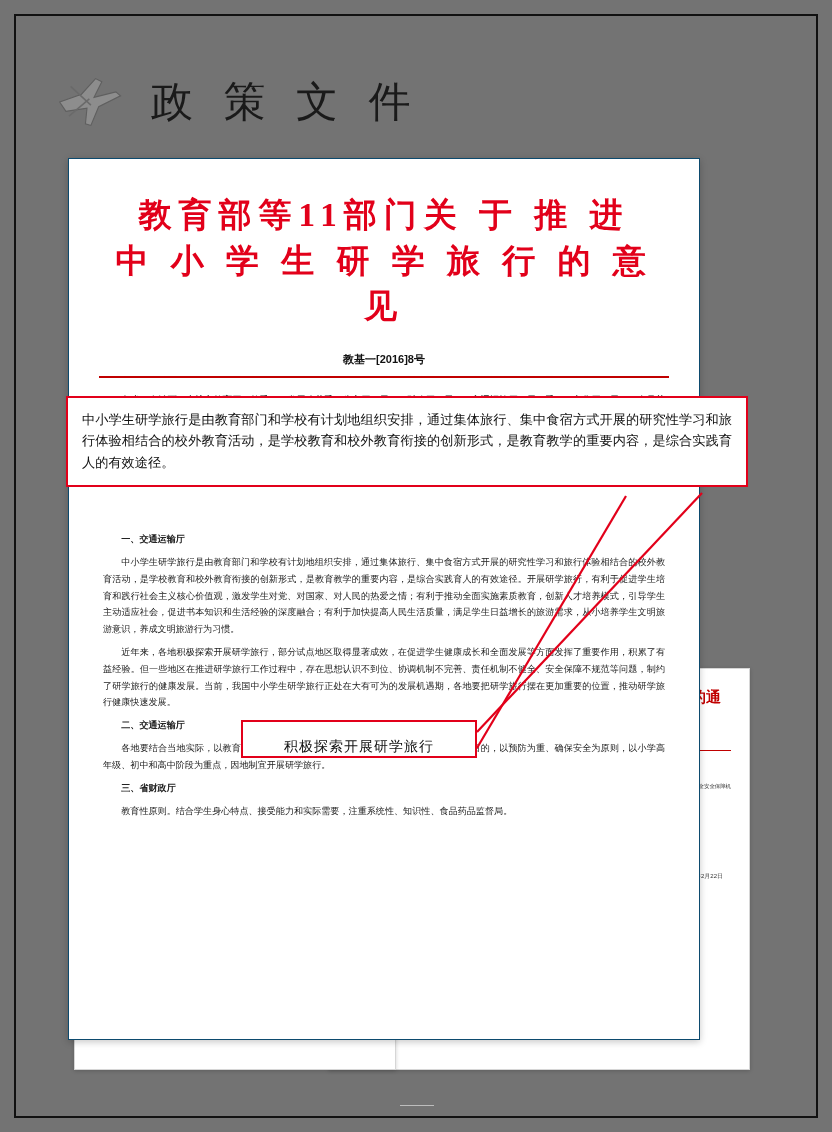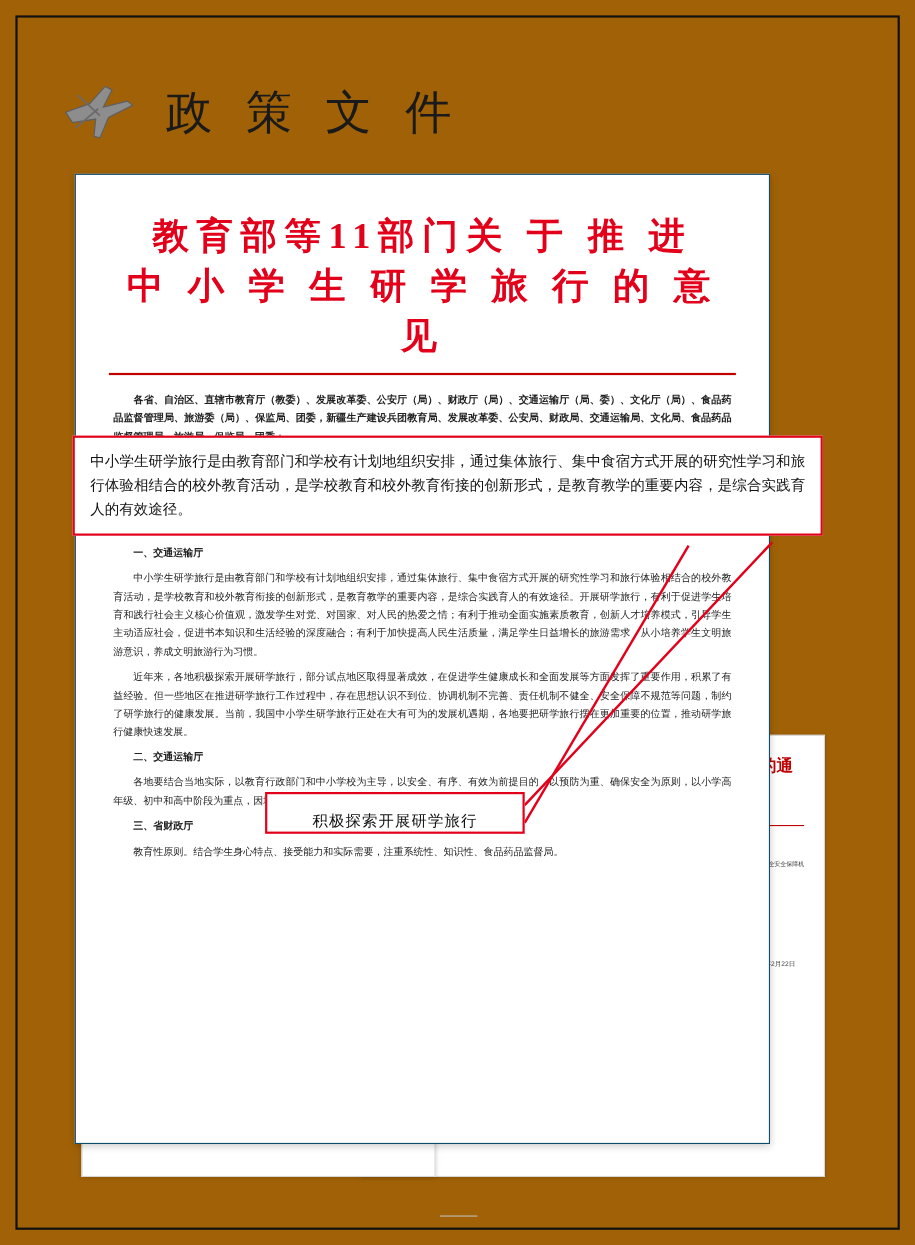--- a/index.html
+++ b/index.html
@@ -7,21 +7,21 @@
     padding: 0;
     background: #ffffff;
   }
   body {
     font-family: "Liberation Sans", sans-serif;
   }
   .page {
     position: relative;
     width: 832px;
     height: 1132px;
-    background: #a16207;
+    background: #737373;
     overflow: hidden;
     box-sizing: border-box;
   }
   .page-border {
     position: absolute;
     left: 14px;
     top: 14px;
     width: 804px;
     height: 1104px;
     border: 2px solid #111;
@@ -347,20 +347,21 @@
         <p>同期：省教育厅等11部门关于《教育部等11部门关于推进中小学生研学旅行的意见》，对中小学生及实践活动进一步进行规范，并对研学旅行工作的组织保障、经费保障、安全保障等各方面，具有引导作用和规范意义。为进一步落实贯彻中小学研学旅行与社会实践活动的，建立健全组织机制，充分发挥全方位人的重要作用，推动形成全社会共同关心中小学生全面成长的良好环境，结合《意见》，市教育局联合全市相关部门，现就做好全市中小学生研学旅行工作提出如下意见：</p>
         <p>一、正确认识中小学社会实践教育的重要意义</p>
         <p>中小学生社会实践是帮助《中学人民文养教育法》等立法规程，也是落实立德树人根本任务的重要实践体系。通过社会实践活动，让学生走出校门、走进自然、走进社会、体验生活，培养实践能力和创新精神，促进学生身心健康全面发展。</p>
         <p>二、积极开展中小学生研学旅行，提升综合素质，要按照正确的教育原则，以提高社会责任感、创新精神和实践能力为重点，加强课程统筹规划与实施。</p>
       </div>
     </div>
 
     <div class="doc-main">
       <div class="main-title">教育部等11部门关 于 推 进
 中 小 学 生 研 学 旅 行 的 意 见</div>
+      <div class="main-docnum">教基一[2016]8号</div>
       <div class="main-rule"></div>
       <div class="recipients">各省、自治区、直辖市教育厅（教委）、发展改革委、公安厅（局）、财政厅（局）、交通运输厅（局、委）、文化厅（局）、食品药品监督管理局、旅游委（局）、保监局、团委，新疆生产建设兵团教育局、发展改革委、公安局、财政局、交通运输局、文化局、食品药品监督管理局、旅游局、保监局、团委：</div>
 
       <div class="main-body" style="margin-top:88px;">
         <p class="heading">一、交通运输厅</p>
         <p>中小学生研学旅行是由教育部门和学校有计划地组织安排，通过集体旅行、集中食宿方式开展的研究性学习和旅行体验相结合的校外教育活动，是学校教育和校外教育衔接的创新形式，是教育教学的重要内容，是综合实践育人的有效途径。开展研学旅行，有利于促进学生培育和践行社会主义核心价值观，激发学生对党、对国家、对人民的热爱之情；有利于推动全面实施素质教育，创新人才培养模式，引导学生主动适应社会，促进书本知识和生活经验的深度融合；有利于加快提高人民生活质量，满足学生日益增长的旅游需求，从小培养学生文明旅游意识，养成文明旅游行为习惯。</p>
         <p>近年来，各地积极探索开展研学旅行，部分试点地区取得显著成效，在促进学生健康成长和全面发展等方面发挥了重要作用，积累了有益经验。但一些地区在推进研学旅行工作过程中，存在思想认识不到位、协调机制不完善、责任机制不健全、安全保障不规范等问题，制约了研学旅行的健康发展。当前，我国中小学生研学旅行正处在大有可为的发展机遇期，各地要把研学旅行摆在更加重要的位置，推动研学旅行健康快速发展。</p>
         <p class="heading">二、交通运输厅</p>
         <p>各地要结合当地实际，以教育行政部门和中小学校为主导，以安全、有序、有效为前提目的，以预防为重、确保安全为原则，以小学高年级、初中和高中阶段为重点，因地制宜开展研学旅行。</p>
         <p class="heading">三、省财政厅</p>

